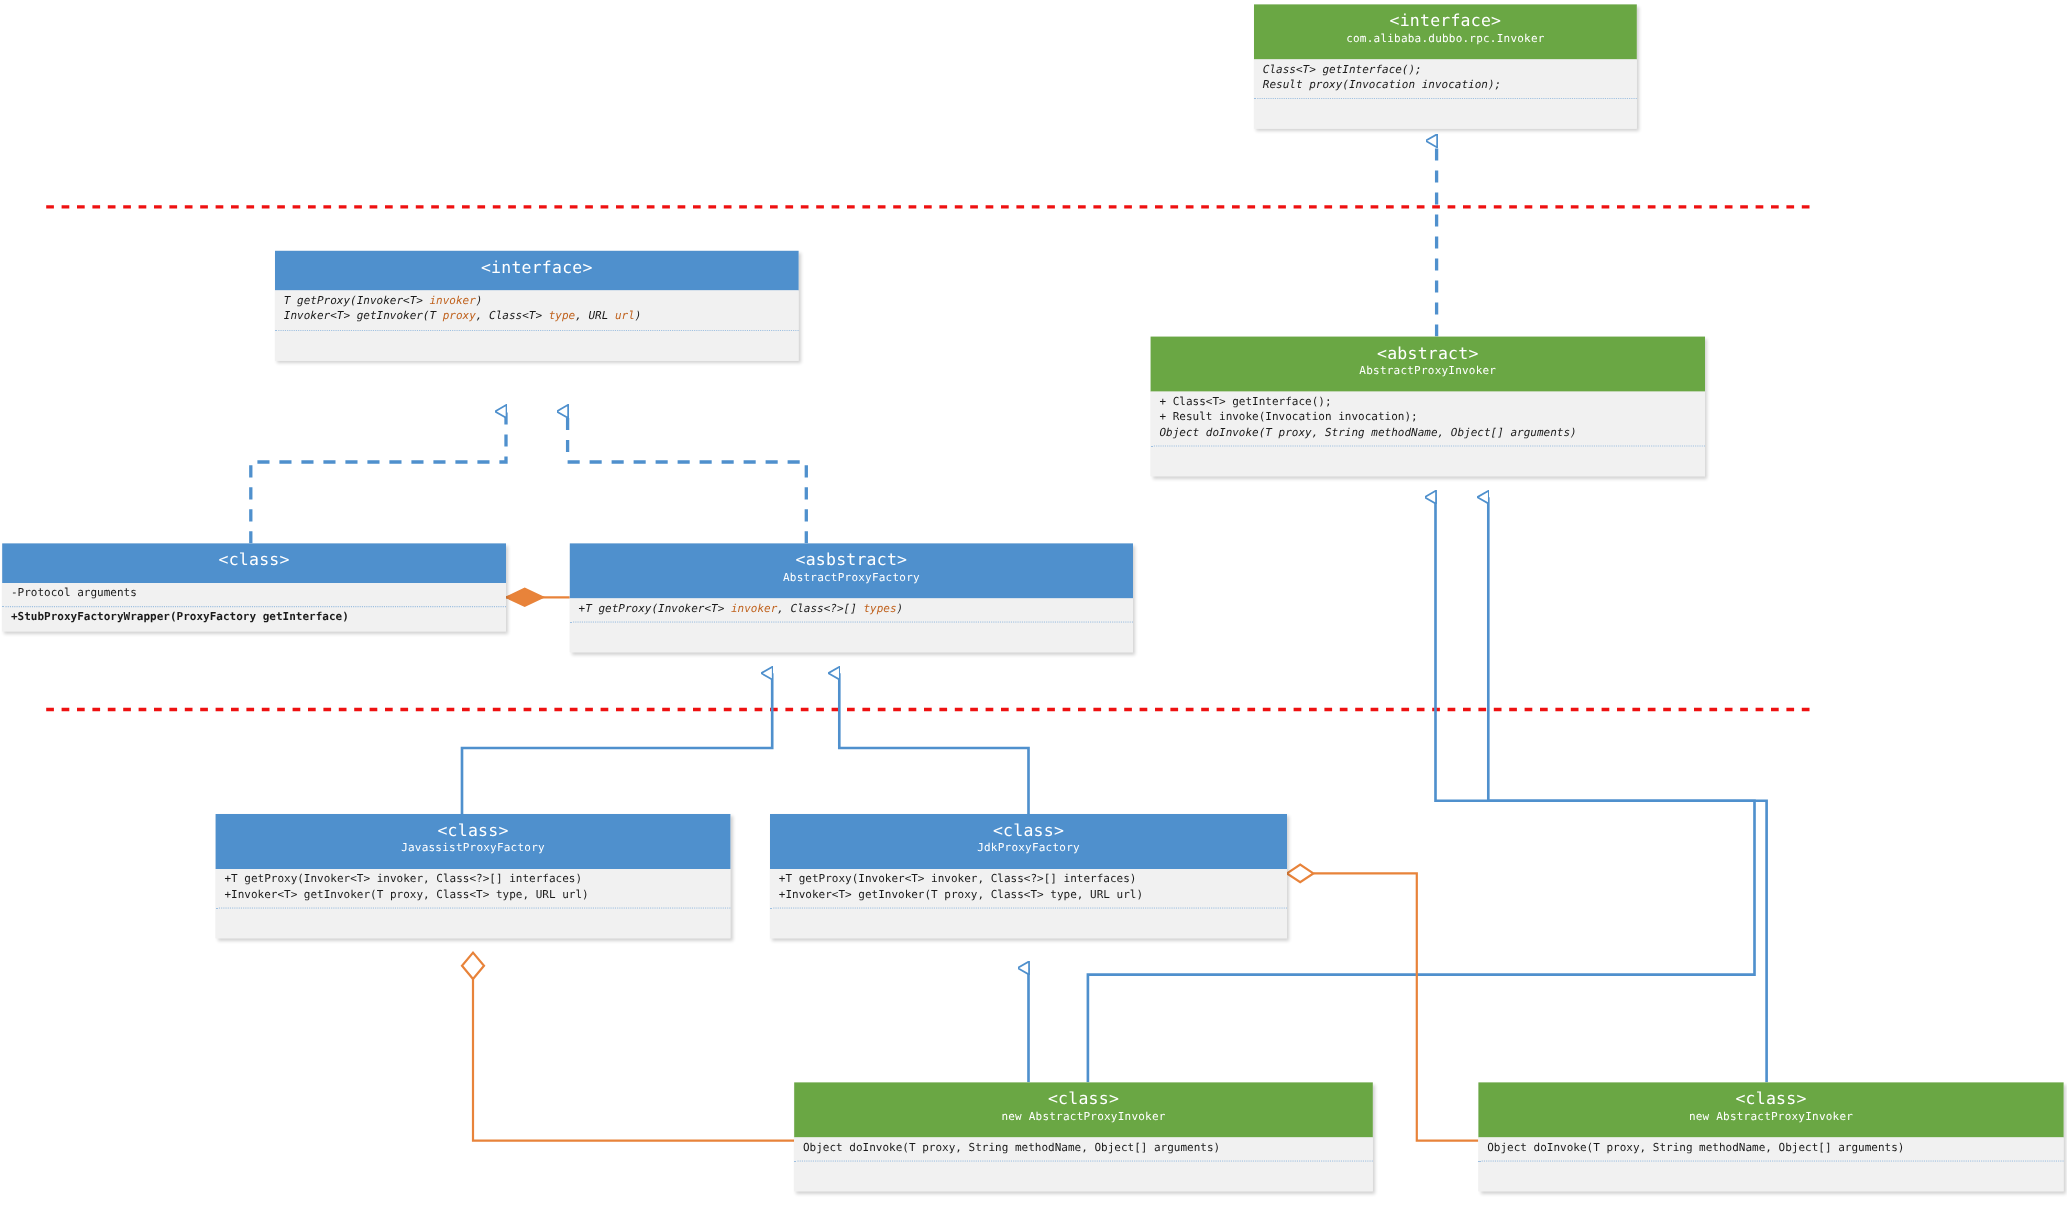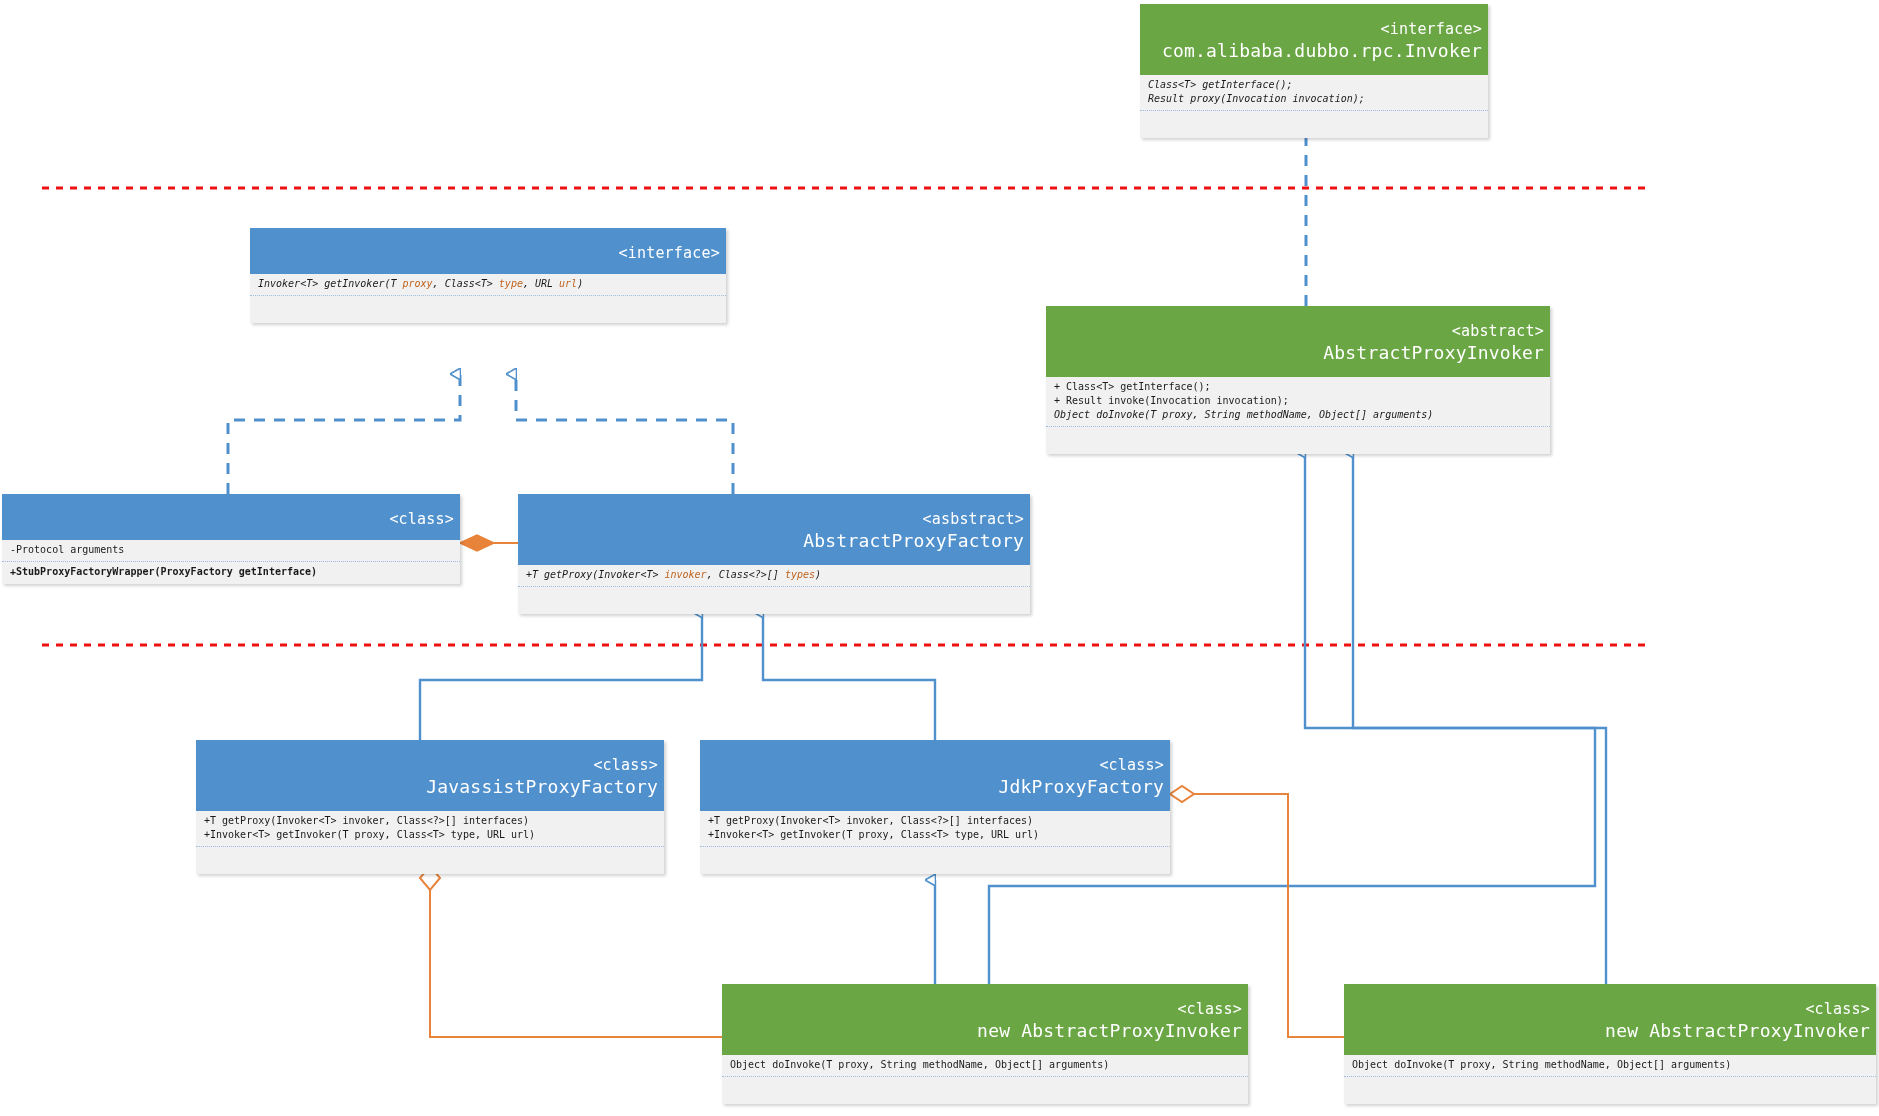--- a/index.html
+++ b/index.html
@@ -7,29 +7,29 @@
     width:1879px;height:1116px;position:relative;overflow:hidden;
     font-family:"DejaVu Sans Mono","Liberation Mono",monospace;
   }
   #canvas{position:absolute;inset:0;width:1879px;height:1116px;}
   svg.wires{position:absolute;left:0;top:0;width:1879px;height:1116px;pointer-events:none;}
 
   .node{position:absolute;box-sizing:border-box;
         box-shadow:2px 2px 3px rgba(0,0,0,0.18);
         background:#f2f2f2;}
   .node .hdr{
-    text-align:right;color:#ffffff;line-height:1.35;
-    padding:15px 6px 11px 6px;
+    text-align:center;color:#ffffff;line-height:1.35;
+    padding:5px 6px 11px 6px;
     font-family:"DejaVu Sans Mono","Liberation Mono",monospace;
     font-size:15px;letter-spacing:.2px;
   }
   .node.blue .hdr{background:#4f90cd;}
   .node.green .hdr{background:#6aa744;}
   .node .hdr .stereo{display:block;font-size:15px;}
-  .node .hdr .nm{display:block;font-size:18px;}
+  .node .hdr .nm{display:block;font-size:10px;}
 
   .node .body{background:#f1f1f1;}
   .sec{padding:3px 8px 4px 8px;border-bottom:1px dotted #9dbfe0;}
   .sec:last-child{border-bottom:none;}
   .sec.empty{min-height:20px;}
   .mline{
     font-family:"DejaVu Sans Mono","Liberation Mono",monospace;
     font-size:10px;line-height:1.42;color:#1a1a1a;white-space:pre;
   }
   .ital{font-style:italic;}
@@ -123,20 +123,21 @@
       <div class="sec empty"></div>
     </div>
   </div>
 
   <div class="node blue" id="n-proxyfactory">
     <div class="hdr">
       <span class="stereo">&lt;interface&gt;</span>
     </div>
     <div class="body">
       <div class="sec">
+        <div class="mline ital">T getProxy(Invoker&lt;T&gt; <span class="param">invoker</span>)</div>
         <div class="mline ital">Invoker&lt;T&gt; getInvoker(T <span class="param">proxy</span>, Class&lt;T&gt; <span class="param">type</span>, URL <span class="param">url</span>)</div>
       </div>
       <div class="sec empty"></div>
     </div>
   </div>
 
   <div class="node green" id="n-absinvoker">
     <div class="hdr">
       <span class="stereo">&lt;abstract&gt;</span>
       <span class="nm">AbstractProxyInvoker</span>

